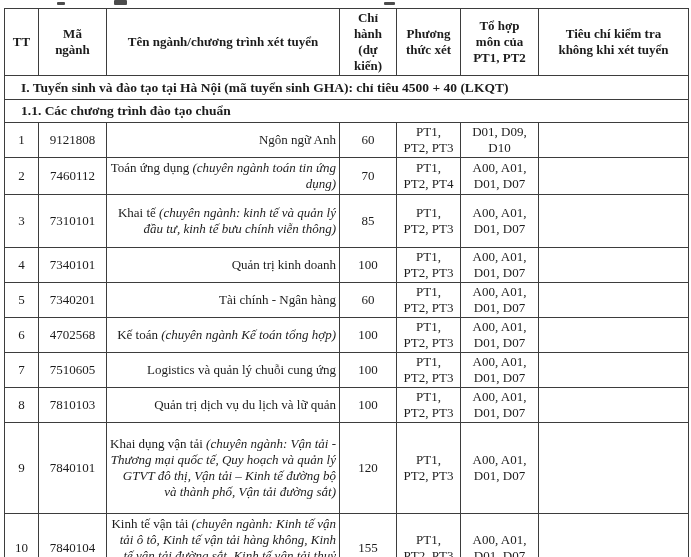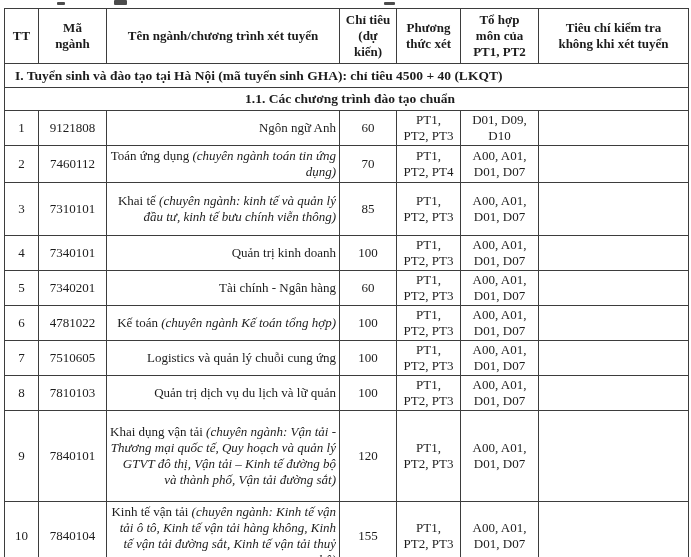--- a/index.html
+++ b/index.html
@@ -21,24 +21,24 @@
   }
   .adm th,.adm td{
     border:1px solid #3d3d3d;padding:1px 3px;vertical-align:middle;
     overflow:hidden;
   }
   .adm thead th{
     font-weight:bold;text-align:center;white-space:pre-line;
     height:52px;font-size:13px;
   }
   tr.section td{
-    font-weight:bold;text-align:left;padding-left:10px;font-size:13.5px;
+    font-weight:bold;text-align:left;padding-left:16px;font-size:13.5px;
   }
   tr.section.s1 td{height:21px;}
-  tr.section.s2 td{height:20px;text-align:center;}
+  tr.section.s2 td{height:20px;}
   .c-tt,.c-code,.c-quota{text-align:center;}
   .c-method,.c-combo{text-align:center;white-space:pre-line;margin-top:21px;}
   .c-name{text-align:right;padding-left:6px;padding-right:4px;}
   .c-name .note{font-style:italic;}
 </style>
 </head>
 <body>
 
 <div class="page">
   <div class="top-crop">
@@ -56,21 +56,21 @@
         <col style="width:64px">
         <col style="width:78px">
         <col style="width:150px">
     </colgroup>
     <thead>
       <tr>
         <th>TT</th>
         <th>Mã
 ngành</th>
         <th>Tên ngành/chương trình xét tuyển</th>
-        <th>Chỉ tiêu
+        <th>Chỉ hành
 (dự kiến)</th>
         <th>Phương
 thức xét</th>
         <th>Tổ hợp
 môn của
 PT1, PT2</th>
         <th>Tiêu chí kiểm tra
 không khi xét tuyển</th>
       </tr>
     </thead>
@@ -141,21 +141,21 @@
     </td>
     <td class="c-quota">60</td>
     <td class="c-method">PT1,
 PT2, PT3</td>
     <td class="c-combo">A00, A01,
 D01, D07</td>
     <td class="c-crit"></td>
   </tr>
         <tr style="height: 34px;">
     <td class="c-tt">6</td>
-    <td class="c-code">4781022</td>
+    <td class="c-code">4702568</td>
     <td class="c-name">
       <span class="nm">Kế toán </span><span class="note">(chuyên ngành Kế toán tổng hợp)</span>
     </td>
     <td class="c-quota">100</td>
     <td class="c-method">PT1,
 PT2, PT3</td>
     <td class="c-combo">A00, A01,
 D01, D07</td>
     <td class="c-crit"></td>
   </tr>

